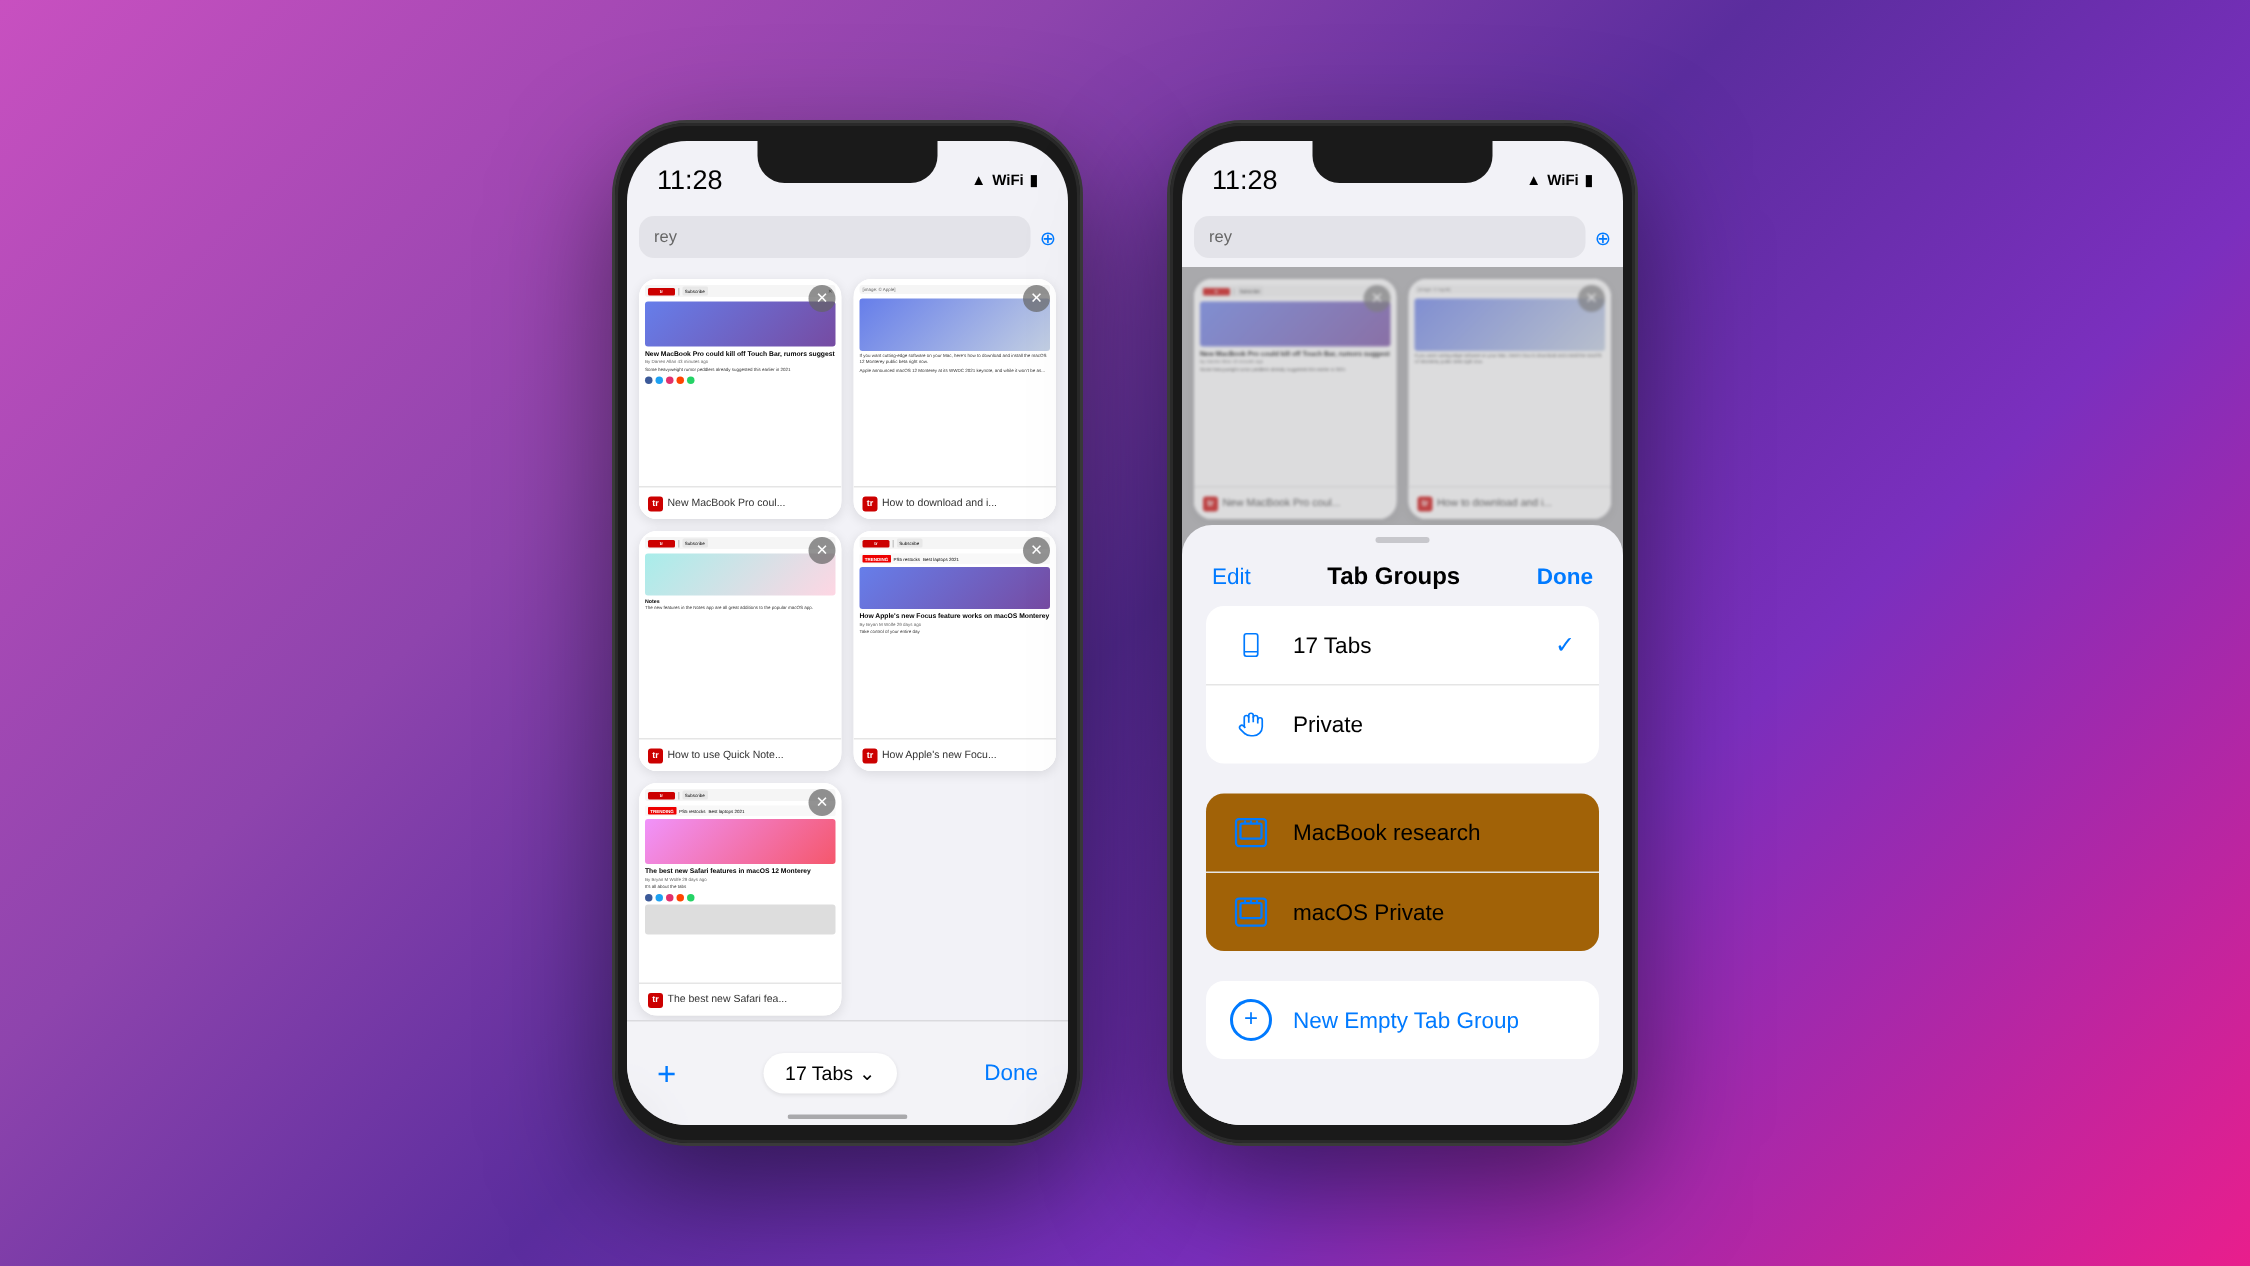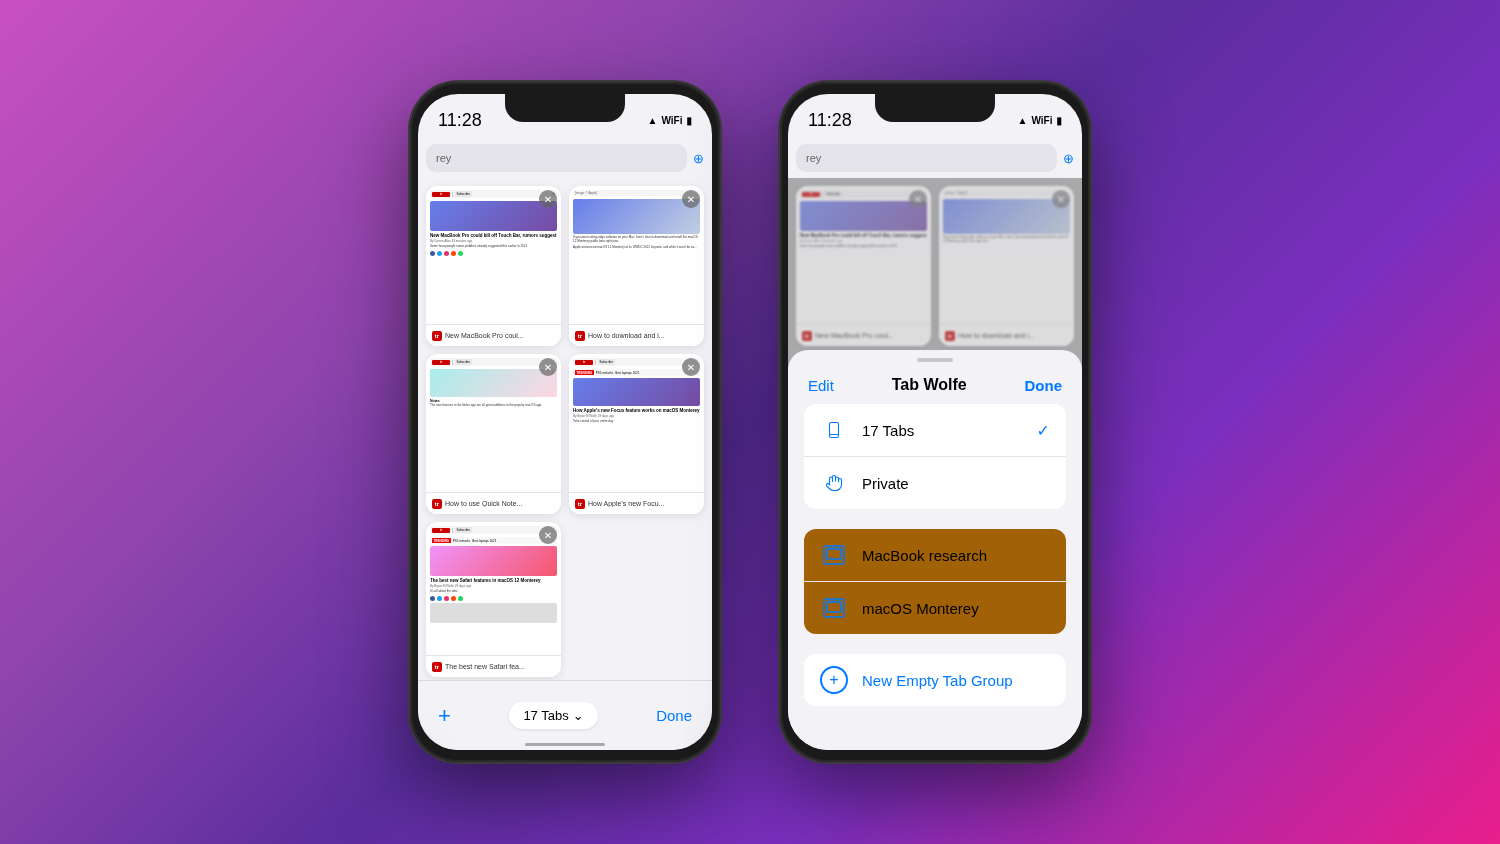--- a/index.html
+++ b/index.html
@@ -309,21 +309,20 @@
     .tab-groups-handle {
       width: 36px;
       height: 4px;
       background: #c7c7cc;
       border-radius: 2px;
       margin: 8px auto 0;
     }
 
     .tab-groups-header {
       display: flex;
-      align-items: center;
       justify-content: space-between;
       padding: 14px 20px 10px;
     }
 
     .tab-groups-edit {
       color: #007AFF;
       font-size: 15px;
       cursor: pointer;
     }
 
@@ -751,21 +750,21 @@
           </div>
         </div>
       </div>
     </div>
 
     <div class="tab-groups-panel">
       <div class="tab-groups-handle"></div>
 
       <div class="tab-groups-header">
         <span class="tab-groups-edit">Edit</span>
-        <span class="tab-groups-title">Tab Wolfe</span>
+        <span class="tab-groups-title">Tab Groups</span>
         <span class="tab-groups-done">Done</span>
       </div>
 
       <div class="tab-groups-list">
         <div class="tab-groups-item">
           <div class="tg-icon icon-phone">
             <svg viewBox="0 0 24 24" fill="none" stroke="#007AFF" stroke-width="1.5">
               <rect x="6" y="2" width="12" height="20" rx="2" ry="2"></rect>
               <line x1="6" y1="18" x2="18" y2="18"></line>
             </svg>
@@ -804,21 +803,21 @@
         <div class="tab-groups-item">
           <div class="tg-icon">
             <svg viewBox="0 0 24 24" fill="none" stroke="#007AFF" stroke-width="1.5" width="24" height="24">
               <rect x="2" y="3" width="20" height="18" rx="2"></rect>
               <rect x="5" y="6" width="14" height="10" rx="1"></rect>
               <line x1="8" y1="4" x2="8" y2="6"></line>
               <line x1="12" y1="4" x2="12" y2="6"></line>
               <line x1="16" y1="4" x2="16" y2="6"></line>
             </svg>
           </div>
-          <span class="tg-label">macOS Monterey</span>
+          <span class="tg-label">macOS Private</span>
         </div>
       </div>
 
       <div class="tg-separator"></div>
 
       <div class="tab-groups-new">
         <div class="tg-new-item">
           <div class="tg-plus">+</div>
           <span class="tg-new-label">New Empty Tab Group</span>
         </div>

